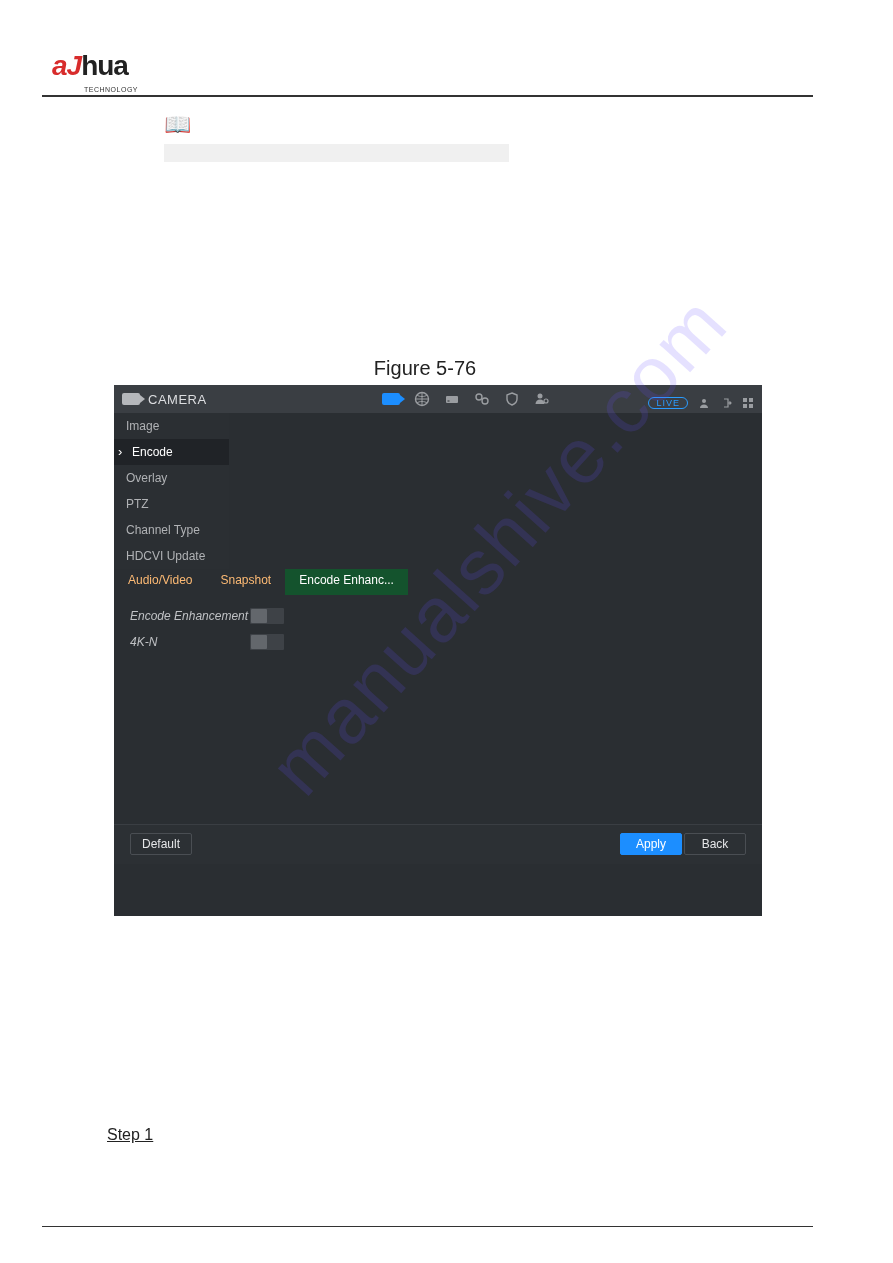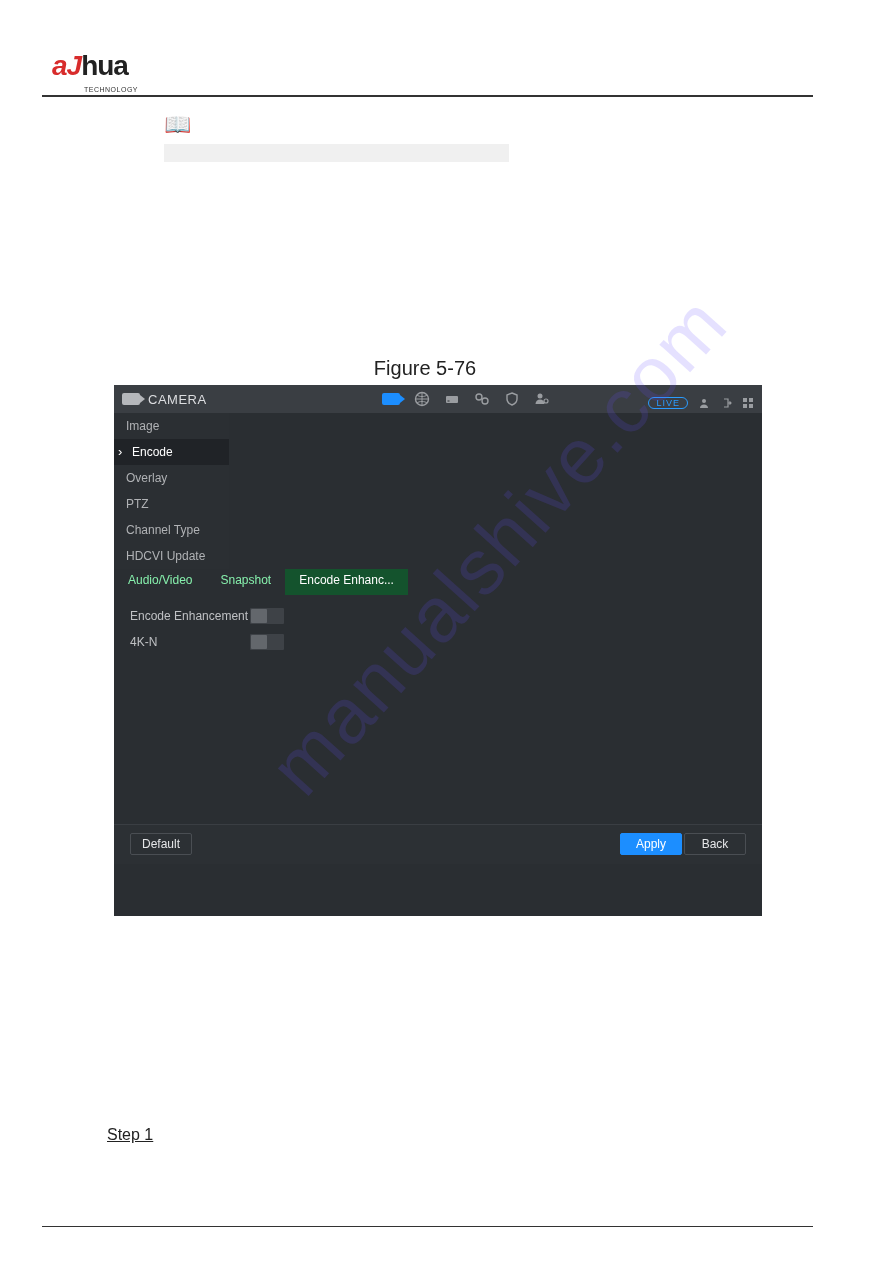--- a/index.html
+++ b/index.html
@@ -180,30 +180,31 @@
     flex-direction: column;
   }
   .tab-row {
     display: flex;
     background: #2a2e32;
     height: 26px;
   }
   .tab {
     padding: 4px 14px;
     font-size: 12px;
-    color: #86efac;
+    color: #fdba74;
     cursor: pointer;
   }
   .tab.active {
     background: #14532d;
     color: #fff;
   }
   .form-area {
     padding: 10px 0 0 16px;
     flex: 1;
+    font-style: italic;
   }
   .form-row {
     display: flex;
     align-items: center;
     margin-bottom: 4px;
     height: 22px;
   }
   .form-label {
     font-size: 12px;
     color: #bfc1c4;

